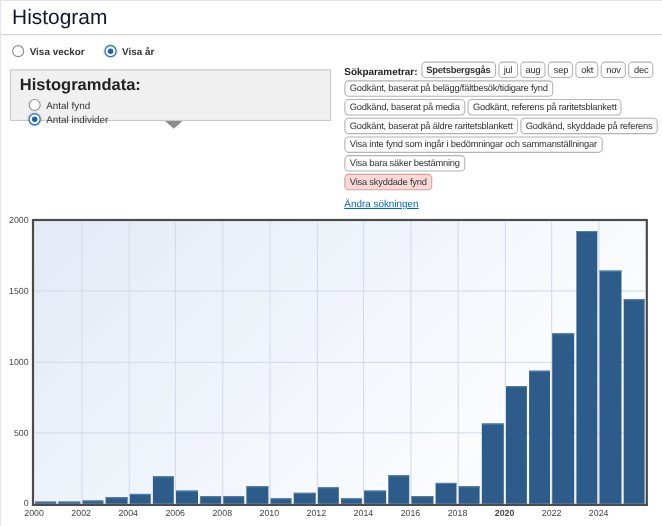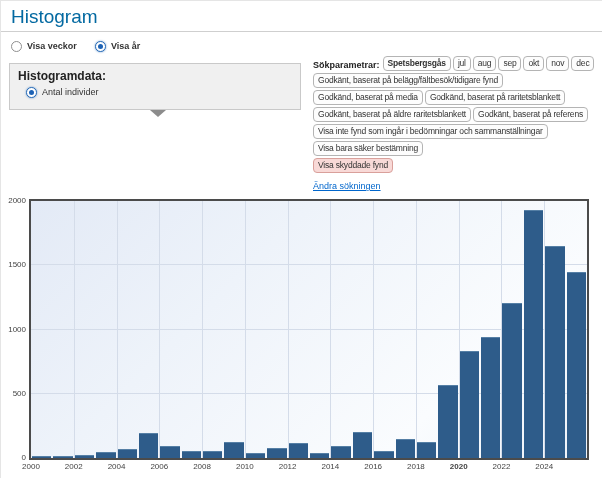--- a/index.html
+++ b/index.html
@@ -2,32 +2,32 @@
 <html><head>
 <meta charset="utf-8">
 <style>
   html,body{margin:0;padding:0;background:#fff;}
   #page{
     position:relative;width:602px;height:478px;background:#fff;overflow:hidden;
     font-family:"Liberation Sans",sans-serif;color:#333;
     border-top:1px solid #e5e5e5;border-left:1px solid #e5e5e5;box-sizing:border-box;
   }
   
-  #page-title{position:absolute;left:10px;top:5px;margin:0;font-size:19px;font-weight:400;color:#0369a1;}
+  #page-title{position:absolute;left:10px;top:5px;margin:0;font-size:19px;font-weight:400;color:#0f172a;}
   #header-rule{position:absolute;left:0;top:30px;width:602px;border-top:1px solid #cfcfcf;}
   
-  .radio{display:inline-flex;cursor:default;}
+  .radio{display:inline-flex;align-items:center;cursor:default;}
   .rb{width:11px;height:11px;border-radius:50%;border:1px solid #8f8f8f;background:#fff;display:inline-block;box-sizing:border-box;flex:0 0 auto;}
   .rb.checked{border-color:#2a6db8;position:relative;box-shadow:0 0 2px rgba(60,120,190,.8);}
   .rb.checked::after{content:"";position:absolute;left:2px;top:2px;right:2px;bottom:2px;border-radius:50%;background:#1d62b5;}
   .rb-label{margin-left:5px;font-size:9px;font-weight:700;color:#333;}
   #view-toggle{position:absolute;left:10px;top:40px;display:flex;gap:18px;}
   
   #histogram-data-box{position:absolute;left:8px;top:62px;width:292px;height:47px;background:#f0f0f0;border:1px solid #c9c9c9;box-sizing:border-box;}
-  #histogram-data-title{font-size:12px;font-weight:700;color:#222;padding:5px 0 2px 8px;}
+  #histogram-data-title{font-size:15px;font-weight:700;color:#222;padding:5px 0 2px 8px;}
   #histogram-data-options{padding-left:16px;}
   #histogram-data-options .radio{display:flex;margin-top:2px;}
   #histogram-data-options .rb-label{font-weight:400;}
   #box-pointer{position:absolute;left:149px;top:109px;width:0;height:0;border-left:8px solid transparent;border-right:8px solid transparent;border-top:7px solid #8c8c8c;}
   
   #search-panel{position:absolute;left:312px;top:55px;width:290px;}
   .tag-row{white-space:nowrap;margin-bottom:2px;line-height:11px;}
   #search-label{font-size:9px;font-weight:700;color:#222;margin-right:3px;}
   .tag{display:inline-block;font-size:8.5px;letter-spacing:-0.2px;color:#333;background:#fdfdfd;
        border:1px solid #b4b4b4;border-radius:4px;padding:1px 4px;margin:0 2px 0 0;vertical-align:middle;}
@@ -61,33 +61,37 @@
       <span class="radio">
         <span class="rb checked"></span>
         <span class="rb-label">Visa år</span>
       </span>
     </div>
 
   <div id="histogram-data-box">
     <div id="histogram-data-title">Histogramdata:</div>
     <div id="histogram-data-options">
         <span class="radio">
+          <span class="rb"></span>
+          <span class="rb-label">Antal fynd</span>
+        </span>
+        <span class="radio">
           <span class="rb checked"></span>
           <span class="rb-label">Antal individer</span>
         </span>
       </div>
   </div>
   <div id="box-pointer"></div>
 
   <div id="search-panel">
     <div id="search-tags">
         <div class="tag-row"><span id="search-label">Sökparametrar:</span><span class="tag bold">Spetsbergsgås</span><span class="tag">jul</span><span class="tag">aug</span><span class="tag">sep</span><span class="tag">okt</span><span class="tag">nov</span><span class="tag">dec</span></div>
         <div class="tag-row"><span class="tag">Godkänt, baserat på belägg/fältbesök/tidigare fynd</span></div>
-        <div class="tag-row"><span class="tag">Godkänd, baserat på media</span><span class="tag">Godkänd, baserat på raritetsblankett</span></div>
-        <div class="tag-row"><span class="tag">Godkänt, baserat på äldre raritetsblankett</span><span class="tag">Godkänt, baserat på referens</span></div>
+        <div class="tag-row"><span class="tag">Godkänd, baserat på media</span><span class="tag">Godkänt, referens på raritetsblankett</span></div>
+        <div class="tag-row"><span class="tag">Godkänt, baserat på äldre raritetsblankett</span><span class="tag">Godkänd, skyddade på referens</span></div>
         <div class="tag-row"><span class="tag">Visa inte fynd som ingår i bedömningar och sammanställningar</span></div>
         <div class="tag-row"><span class="tag">Visa bara säker bestämning</span></div>
         <div class="tag-row"><span class="tag warning">Visa skyddade fynd</span></div>
       </div>
     <a id="change-search-link">Ändra sökningen</a>
     <button id="export-btn">Exportera histogram till csv-fil</button>
   </div>
 
   <div id="chart-area">
     <div id="plot">

